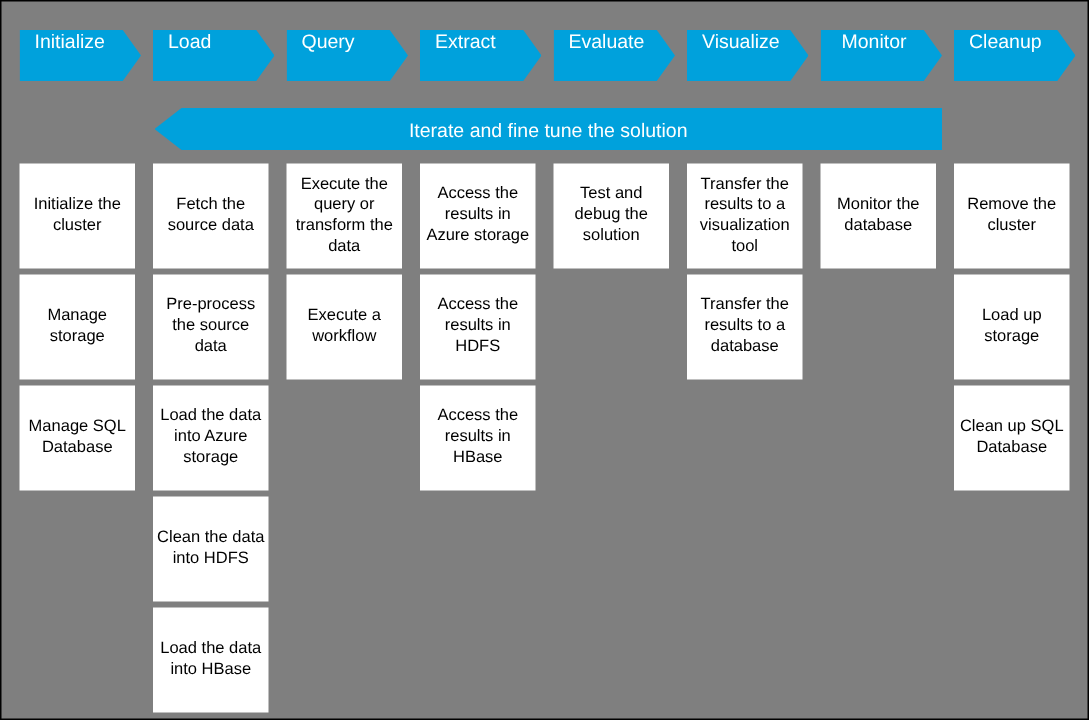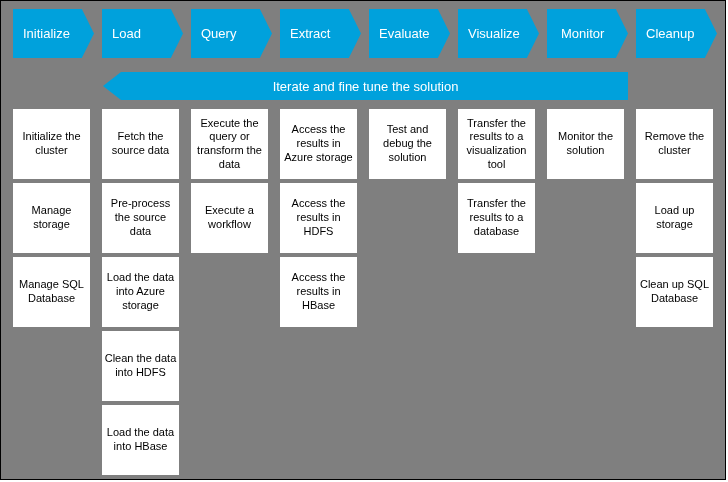--- a/index.html
+++ b/index.html
@@ -17,26 +17,26 @@
   }
   .canvas{
     position:relative;
     width:726px;height:480px;
     border:1px solid #000;
     background:var(--bg);
     overflow:hidden;
   }
   .phase-arrow{
     position:absolute;
-    top:8px;height:49px;width:81px;
+    top:19px;height:34px;width:81px;
     background:var(--accent);
     clip-path:polygon(0 0, 85% 0, 100% 50%, 85% 100%, 0 100%);
     color:var(--arrow-text);
     font-size:13px;
-    display:flex;align-items:center;
+    display:flex;
     padding-left:10px;
   }
   .iterate-banner{
     position:absolute;
     left:102px;top:71px;width:525px;height:28px;
     background:var(--accent);
     clip-path:polygon(18px 0, 100% 0, 100% 100%, 18px 100%, 0 50%);
     color:var(--arrow-text);
     font-size:13px;
     display:flex;align-items:center;justify-content:center;
@@ -123,21 +123,21 @@
     <div class="task-card" style="left: 457px; top: 108px;">
       <span>Transfer the results to a visualization tool</span>
     </div>
     <div class="task-card" style="left: 457px; top: 182px;">
       <span>Transfer the results to a database</span>
     </div>
     <div class="phase-arrow" style="left: 546px; padding-left: 14px;">
       <span>Monitor</span>
     </div>
     <div class="task-card" style="left: 546px; top: 108px;">
-      <span>Monitor the solution</span>
+      <span>Monitor the database</span>
     </div>
     <div class="phase-arrow" style="left: 635px;">
       <span>Cleanup</span>
     </div>
     <div class="task-card" style="left: 635px; top: 108px;">
       <span>Remove the cluster</span>
     </div>
     <div class="task-card" style="left: 635px; top: 182px;">
       <span>Load up storage</span>
     </div>

